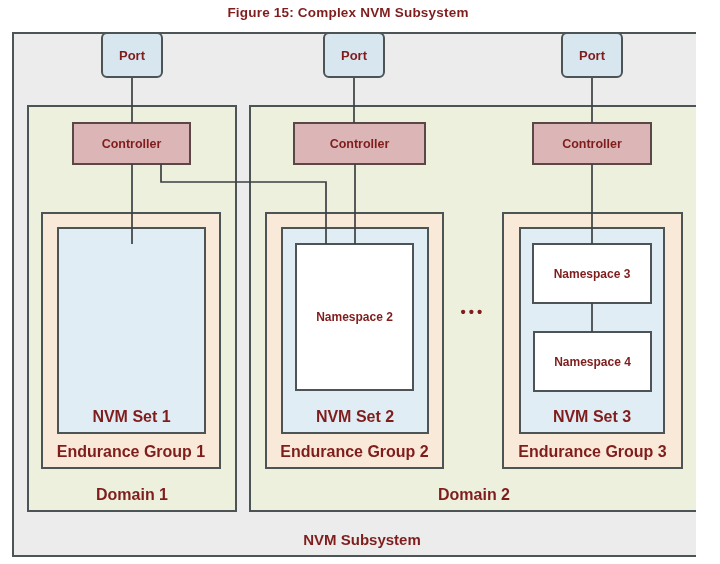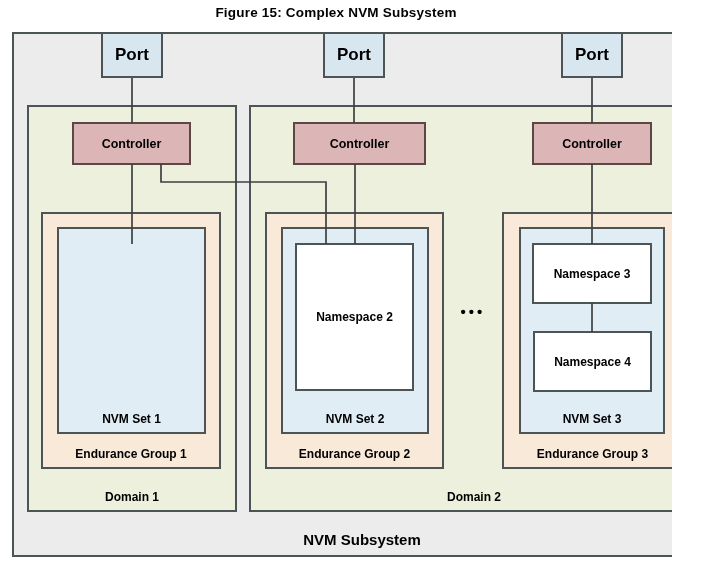--- a/index.html
+++ b/index.html
@@ -1,36 +1,36 @@
 <!DOCTYPE html>
 <html style="--border: #4d5456; --wire: #3c4042; --subsystem-bg: #ececec; --domain-bg: #edf0dc; --port-bg: #d8e6ef; --controller-bg: #dcb6b6; --controller-border: #5c4747; --endurance-bg: #f9e9d9; --set-bg: #e1edf5; --namespace-bg: #ffffff;"><head>
 <meta charset="utf-8">
 <style>
   html,body { margin:0; padding:0; background:#ffffff; }
   .canvas {
     position:relative; width:672px; height:564px; overflow:hidden;
-    font-family:"Liberation Sans", sans-serif; color:#000000; background:#ffffff;
+    font-family:"Liberation Sans", sans-serif; color:#7f1d1d; background:#ffffff;padding-left:24px;
   }
   .title {
     position:absolute; top:5px; left:0; width:100%; text-align:center;
     font-size:13.5px; font-weight:bold; letter-spacing:.2px;
   }
   .box { position:absolute; box-sizing:border-box; border:2px solid var(--border,#4d5456); }
   .subsystem   { background:var(--subsystem-bg,#ececec); }
   .domain      { background:var(--domain-bg,#edf0dc); }
   .egroup      { background:var(--endurance-bg,#f9e9d9); }
   .nvmset      { background:var(--set-bg,#e1edf5); }
   .namespace   { background:var(--namespace-bg,#ffffff); display:flex; align-items:center; justify-content:center; }
   .port        { background:var(--port-bg,#d8e6ef); display:flex; align-items:center; justify-content:center;
-                 font-size:17px; font-weight:600; }
+                 font-size:13px; font-weight:600;border-radius:6px; }
   .controller  { background:var(--controller-bg,#dcb6b6); border-color:var(--controller-border,#5c4747);
                  display:flex; align-items:center; justify-content:center; font-size:12.5px; font-weight:700; }
   .bottom-label {
     position:absolute; left:0; bottom:6px; width:100%; text-align:center;
-    font-size:12px; font-weight:600; white-space:nowrap;
+    font-size:16px; font-weight:600; white-space:nowrap;
   }
   .ns-label { font-size:12px; font-weight:600; }
   .subsys-label { position:absolute; left:0; bottom:7px; width:100%; text-align:center;
                   font-size:15px; font-weight:600; }
   .dots { position:absolute; left:444px; top:303px; width:58px; text-align:center;
           font-size:15px; font-weight:700; letter-spacing:3px; }
   .wires { position:absolute; left:0; top:0; pointer-events:none; }
   .wires polyline { fill:none; stroke:var(--wire,#3c4042); stroke-width:1.7; }
 </style>
 </head>

